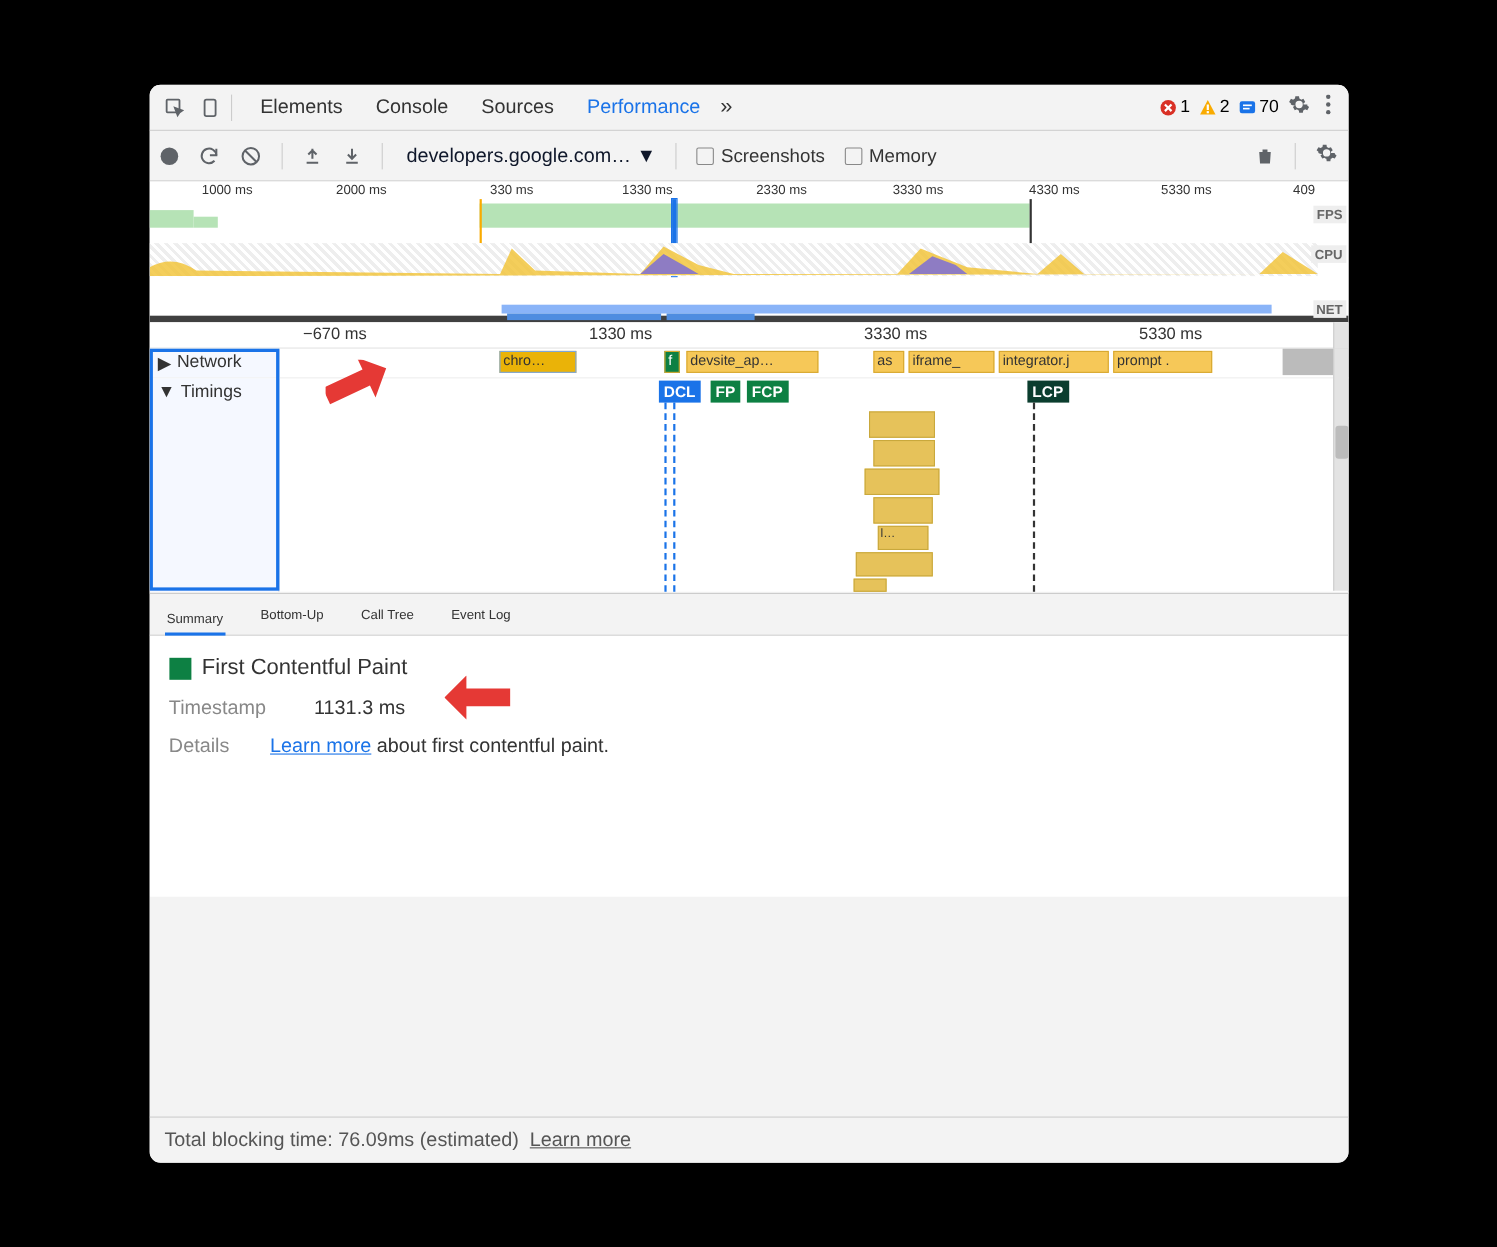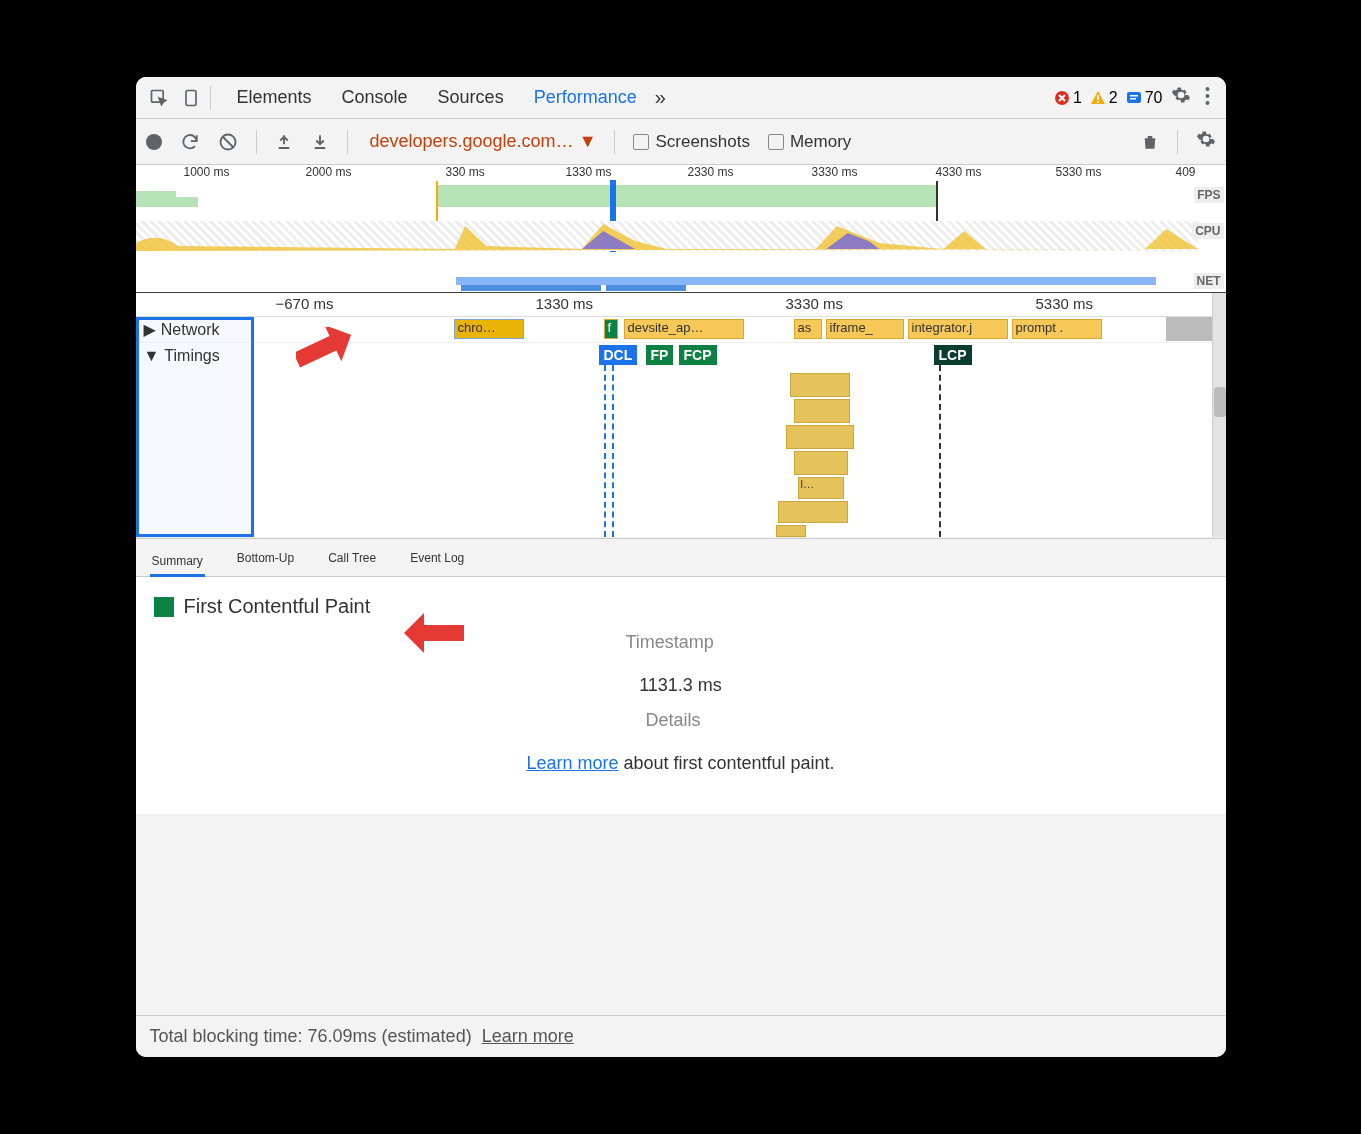--- a/index.html
+++ b/index.html
@@ -21,25 +21,25 @@
 .chevron-more { color: #333; font-size: 20px; margin-left: 10px; cursor: pointer; }
 .right-group { margin-left: auto; display: flex; align-items: center; gap: 8px; }
 .badge { display: flex; align-items: center; gap: 3px; font-size: 16px; }
 .gear { font-size: 20px; color: #5f6368; cursor: pointer; }
 .kebab { color: #5f6368; padding: 0 6px; cursor: pointer; }
 
 .toolbar2 { height: 46px; background: #f3f3f3; border-bottom: 1px solid #ccc; display: flex; align-items: center; padding: 0 10px; gap: 18px; font-size: 18px; color: #5f6368; }
 .tbtn { cursor: pointer; display: flex; align-items: center; justify-content: center; }
 .record-dot { width: 16px; height: 16px; background: #5f6368; border-radius: 50%; }
 .vsep { width: 1px; height: 24px; background: #ccc; }
-.recording-sel { color: #c2410c; margin-left: 4px; }
+.recording-sel { color: #0f172a; margin-left: 4px; }
 .cb { width: 16px; height: 16px; border: 1.5px solid #888; border-radius: 2px; display: inline-block; margin-right: 6px; vertical-align: middle; }
 .cb-label { color: #333; font-size: 17px; display: flex; align-items: center; }
 
-.overview { height: 128px; border-bottom: 1px solid #404040; position: relative; background: #fff; }
+.overview { height: 128px; border-bottom: 6px solid #404040; position: relative; background: #fff; }
 .ov-ruler { height: 18px; position: relative; font-size: 12px; color: #333; }
 .ov-tick { position: absolute; top: 0; }
 .ov-label { position: absolute; right: 2px; font-size: 12px; font-weight: 700; color: #666; background: #eee; padding: 1px 3px; }
 .ov-fps-bars { position: absolute; top: 20px; height: 22px; left: 0; right: 28px; }
 .ov-cpu { position: absolute; top: 56px; height: 30px; left: 0; right: 28px; background: repeating-linear-gradient(45deg, #eee, #eee 3px, #fff 3px, #fff 6px); }
 .ov-net { position: absolute; top: 108px; height: 18px; left: 0; right: 28px; }
 .net-bar { position: absolute; height: 8px; background: #8ab4f8; top: 4px; }
 
 .main-ruler { height: 24px; border-bottom: 1px solid #ddd; display: flex; position: relative; background: #fff; font-size: 15px; color: #333; }
 .main-tick { position: absolute; top: 2px; }
@@ -60,21 +60,21 @@
 .dashed-line { position: absolute; top: 0; bottom: 0; border-left: 2px dashed #1a73e8; }
 .dashed-lcp { position: absolute; top: 0; bottom: 0; border-left: 2px dashed #333; }
 
 .detail-tabs { height: 38px; background: #f3f3f3; border-bottom: 1px solid #ccc; display: flex; align-items: center; gap: 30px; padding: 0 14px; font-size: 12px; color: #333; }
 .dtab { padding: 6px 2px; cursor: pointer; }
 .dtab.active { color: #333; border-bottom: 3px solid #1a73e8; margin-bottom: -9px; padding-bottom: 6px; }
 
 .summary-pane { flex: 1; background: #fff; padding: 18px; font-size: 18px; color: #333; }
 .summary-title { display: flex; align-items: center; gap: 10px; margin-bottom: 14px; }
 .swatch { width: 20px; height: 20px; background: #0d8043; }
-.srow { display: flex; gap: 22px; margin-bottom: 14px; align-items: center; flex-direction: column; }
+.srow { display: flex; gap: 22px; margin-bottom: 14px; align-items: center; }
 .srow .lbl { color: #888; width: 110px; }
 .link { color: #1a73e8; text-decoration: underline; cursor: pointer; }
 
 .bottom-bar { height: 42px; background: #f3f3f3; border-top: 1px solid #ccc; display: flex; align-items: center; padding: 0 14px; font-size: 18px; color: #555; gap: 10px; }
 .bottom-bar .link2 { text-decoration: underline; cursor: pointer; color: #555; }
 
 .arrow-annot { position: absolute; width: 60px; height: 50px; }
 svg.arrow-svg path { fill: #e53935; }
 
 .scrollbar-stub { position: absolute; right: 0; width: 14px; background: #e3e3e3; border-left: 1px solid #ccc; }

